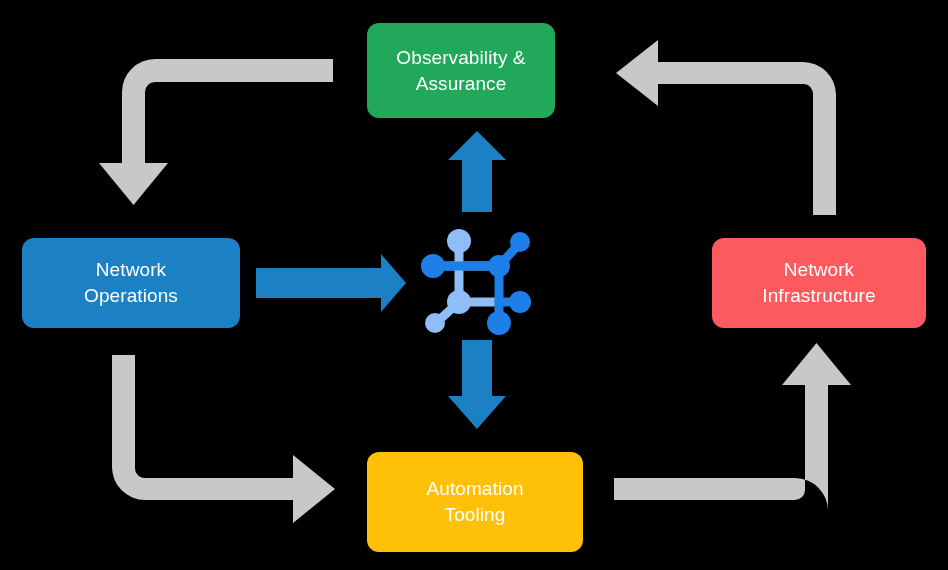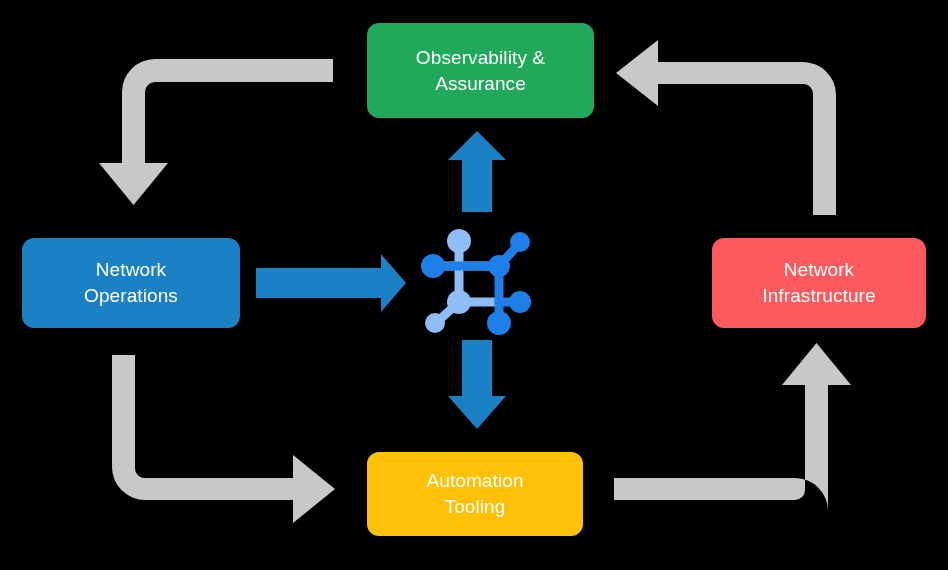--- a/index.html
+++ b/index.html
@@ -30,30 +30,30 @@
     color: #ffffff;
     font-size: 19px;
     line-height: 1.35;
     font-weight: 400;
     letter-spacing: 0.1px;
     white-space: pre-line;
     padding: 0 10px;
   }
   
   #box-observability {
-    left: 367px; top: 23px; width: 227px; height: 95px;
+    left: 367px; top: 23px; width: 188px; height: 95px;
   }
   #box-operations {
     left: 22px; top: 238px; width: 218px; height: 90px;
   }
   #box-infrastructure {
     left: 712px; top: 238px; width: 214px; height: 90px;
   }
   #box-automation {
-    left: 367px; top: 452px; width: 216px; height: 84px;
+    left: 367px; top: 452px; width: 216px; height: 100px;
   }
   .svg-layer {
     position: absolute;
     left: 0; top: 0;
     width: 948px;
     height: 570px;
   }
   .icon-layer {
     position: absolute;
     left: 419px;

